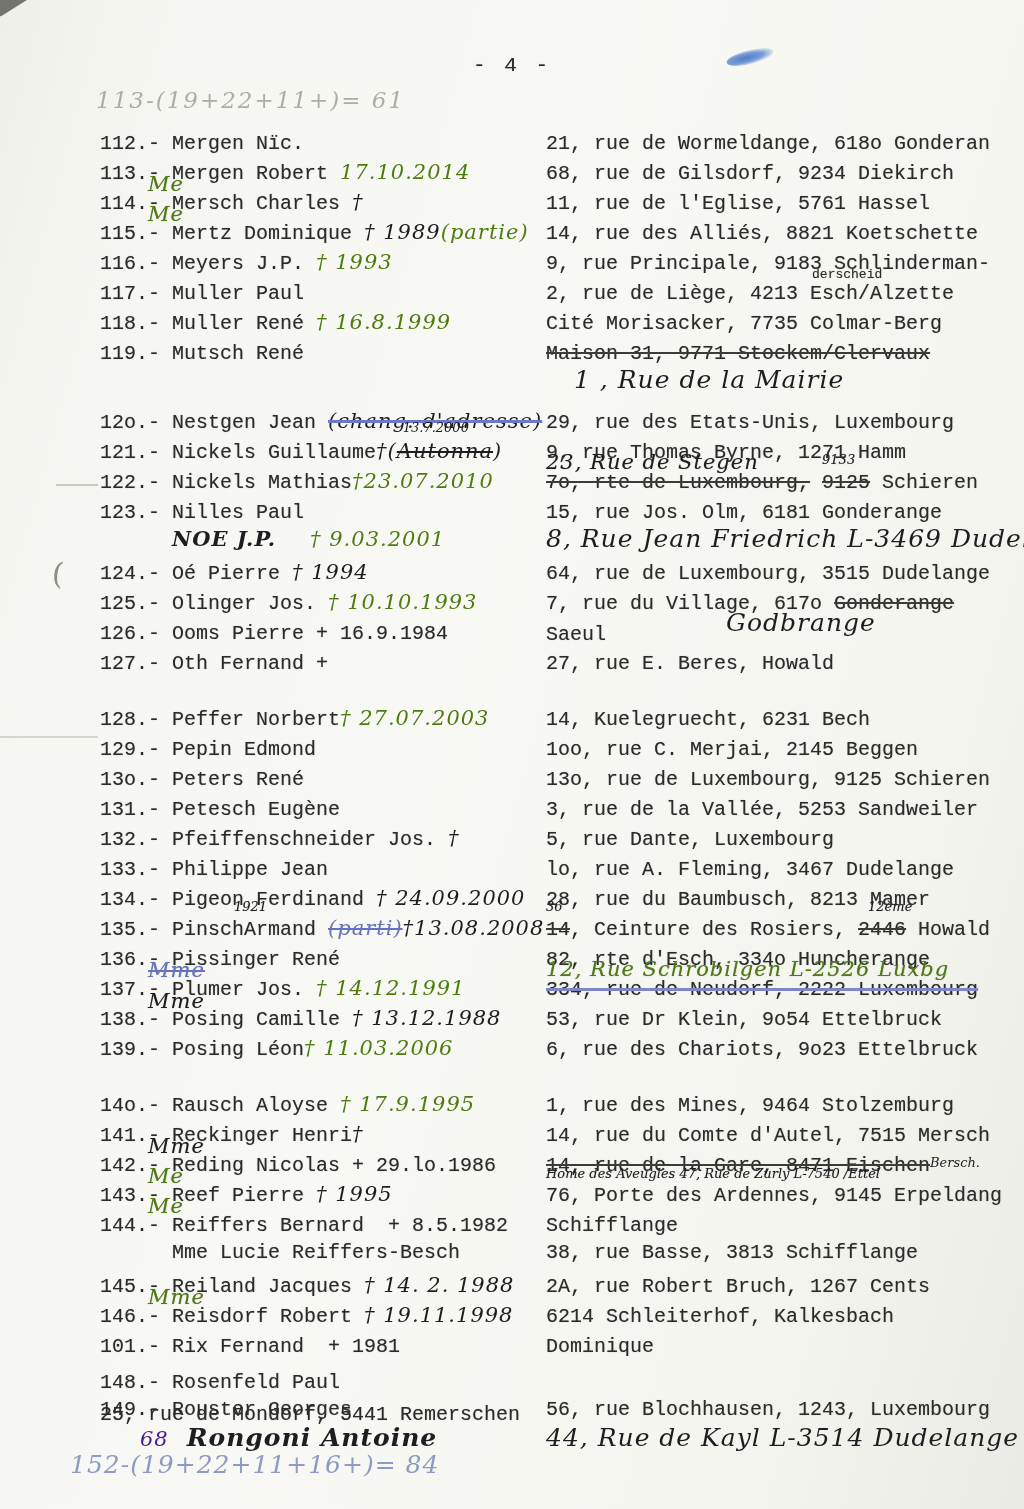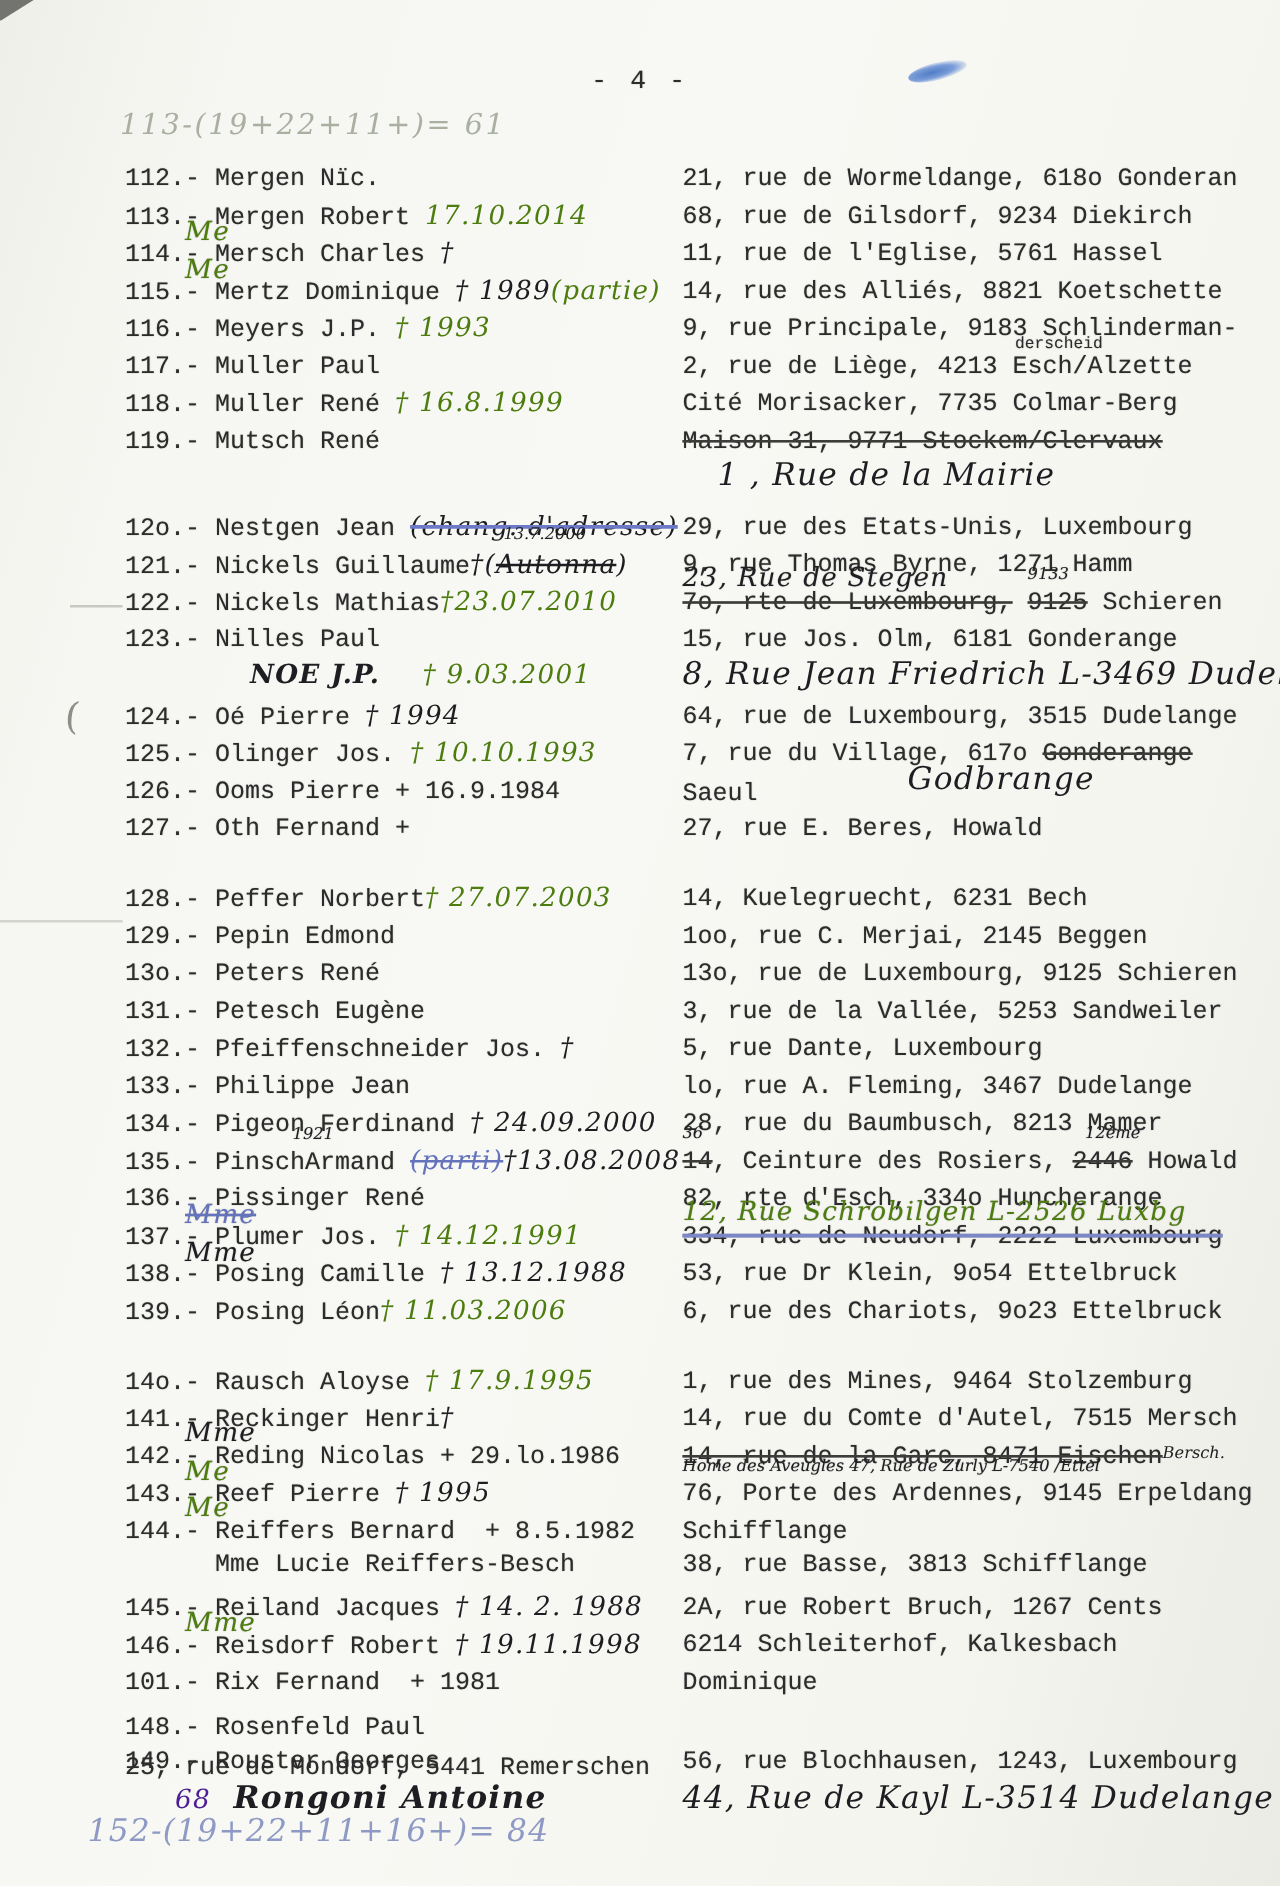--- a/index.html
+++ b/index.html
@@ -121,21 +121,21 @@
       </div>
       <div class="line">
         <div class="cell left"><span class="seg ty">122.- Nickels Mathias</span><span class="seg hwb hw">†23.07.2010</span></div>
         <div class="cell right"><span class="seg tys">7o, rte de Luxembourg,<span class="over hwk hw" style="top: -16px; left: 0px;">23, Rue de Stegen</span></span><span class="seg ty"> </span><span class="seg tys">9125<span class="over hwk sm hw" style="top: -15px; left: 0px;">9133</span></span><span class="seg ty"> Schieren</span></div>
       </div>
       <div class="line">
         <div class="cell left"><span class="seg ty">123.- Nilles Paul</span></div>
         <div class="cell right"><span class="seg ty">15, rue Jos. Olm, 6181 Gonderange</span></div>
       </div>
       <div class="line tight">
-        <div class="cell left"><span class="seg hwk bold hw" style="margin-left: 100px;">NOE J.P.</span><span class="seg hwb hw" style="margin-left: 34px;">† 9.03.2001</span></div>
+        <div class="cell left"><span class="seg hwk bold hw" style="margin-left: 72px;">NOE J.P.</span><span class="seg hwb hw" style="margin-left: 34px;">† 9.03.2001</span></div>
         <div class="cell right"><span class="seg hwk big hw">8, Rue Jean Friedrich L-3469 Dudel</span></div>
       </div>
       <div class="line" style="margin-top: 6px;">
         <div class="cell left"><span class="seg ty">124.- Oé Pierre </span><span class="seg hwk hw">† 1994</span></div>
         <div class="cell right"><span class="seg ty">64, rue de Luxembourg, 3515 Dudelange</span></div>
       </div>
       <div class="line">
         <div class="cell left"><span class="seg ty">125.- Olinger Jos. </span><span class="seg hwb hw">† 10.10.1993</span></div>
         <div class="cell right"><span class="seg ty">7, rue du Village, 617o </span><span class="seg tys">Gonderange</span></div>
       </div>

